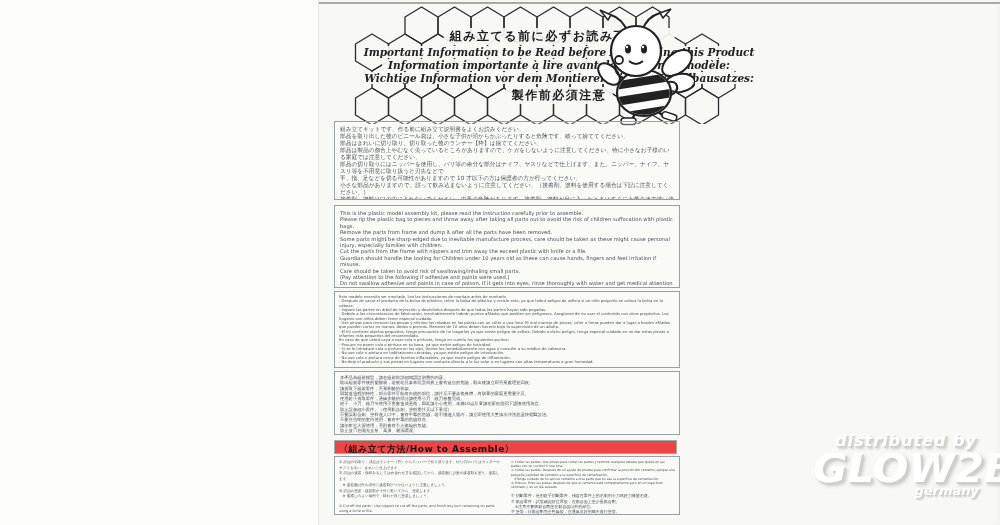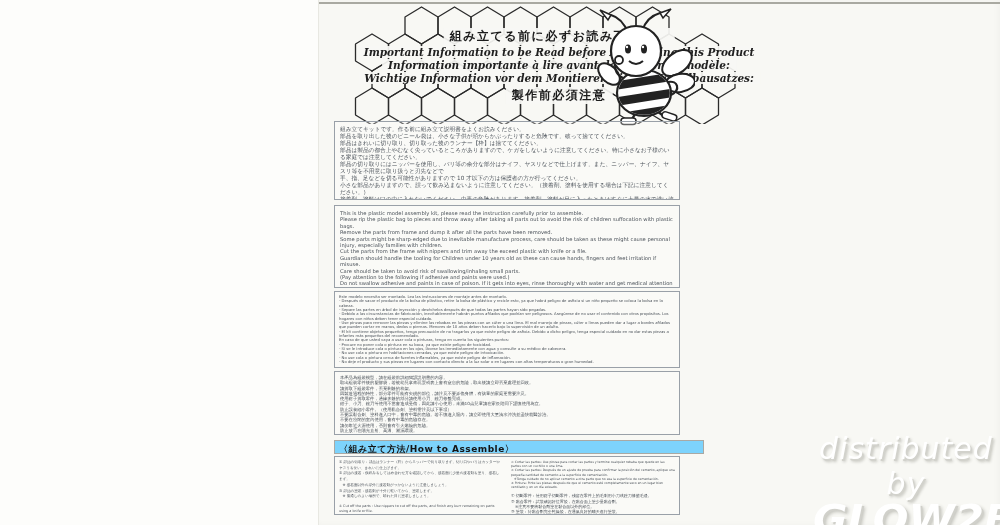--- a/index.html
+++ b/index.html
@@ -43,40 +43,40 @@
     box-sizing:border-box;color:#4a5159;overflow:hidden;
   }
   .box-ja{top:121px;height:79px;padding:4px 5px;font-size:5.7px;line-height:7px;}
   .box-en{top:205px;height:83px;padding:4px 5px;font-size:5.2px;line-height:6.4px;}
   .box-es{top:291px;height:77px;padding:3px 4px;font-size:3.8px;line-height:4.35px;}
   .box-zh{top:371px;height:64px;padding:3px 5px;font-size:4.3px;line-height:5.3px;}
   .ln{white-space:normal;}
 
   
   .asm-banner{
-    position:absolute;left:15px;top:440px;width:370px;height:14px;
-    background:#7dd3fc;border:1px solid #a9a9a4;box-sizing:border-box;
+    position:absolute;left:15px;top:440px;width:343px;height:14px;
+    background:#ef4444;border:1px solid #a9a9a4;box-sizing:border-box;
     line-height:12px;padding-left:4px;
   }
   .asm-banner span{font-weight:bold;font-size:9px;color:#141414;letter-spacing:0.5px;}
   .box-asm{top:456px;height:59px;display:flex;padding:3px 4px;gap:8px;}
   .asm-col{width:50%;box-sizing:border-box;}
   .ln-ja{font-size:3.6px;line-height:5.7px;color:#4a5159;}
   .ln-en{font-size:3.4px;line-height:5.1px;color:#4a5159;}
   .ln-es{font-size:3.1px;line-height:4.2px;color:#4a5159;}
   .ln-zh{font-size:4px;line-height:5.1px;color:#4a5159;}
   .asm-ja,.asm-es{margin-bottom:4px;}
 
   
   .watermark{
     position:absolute;left:494px;top:431px;width:186px;text-align:center;
     color:#ffffff;font-style:italic;
   }
   .wm1{
-    font-size:30px;font-weight:normal;letter-spacing:1px;
+    font-size:16px;font-weight:bold;letter-spacing:1px;
     text-shadow:1.5px 1.5px 0 #d2d2cc, 2.5px 2.5px 3px #c3c3bc;
   }
   .wm2{
     font-size:42px;font-weight:900;letter-spacing:0px;margin-top:-6px;
     transform:scaleY(0.92);
     text-shadow:2px 2px 0 #d0d0ca, 3px 3px 4px #c0c0b9;
   }
   .wm3{
     font-size:13px;font-weight:bold;text-align:right;padding-right:20px;margin-top:-10px;
     text-shadow:1px 1px 0 #d2d2cc, 2px 2px 2px #c3c3bc;

